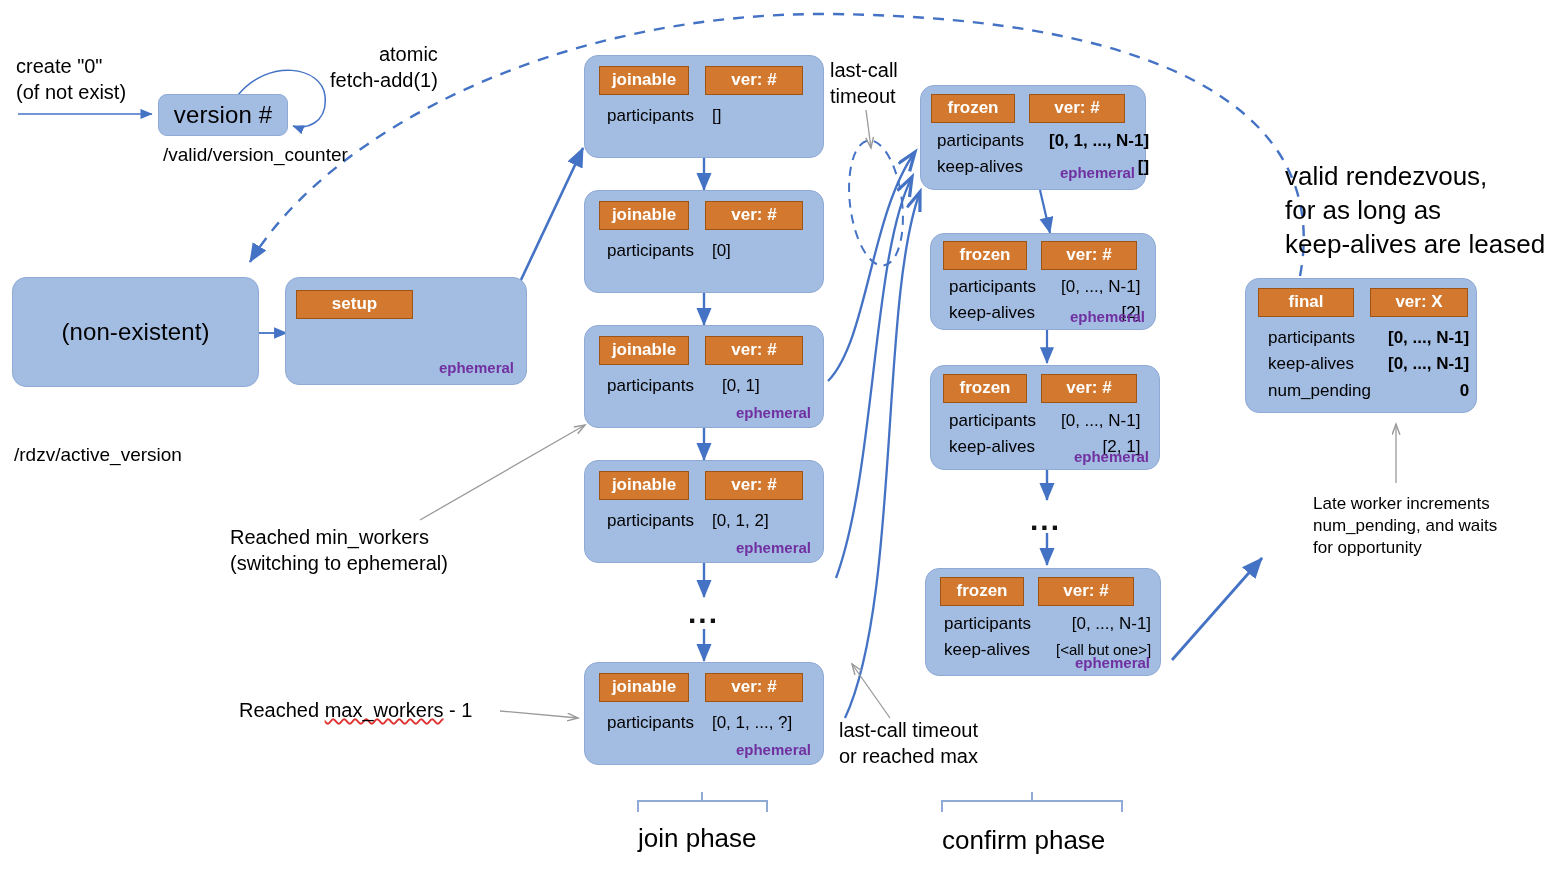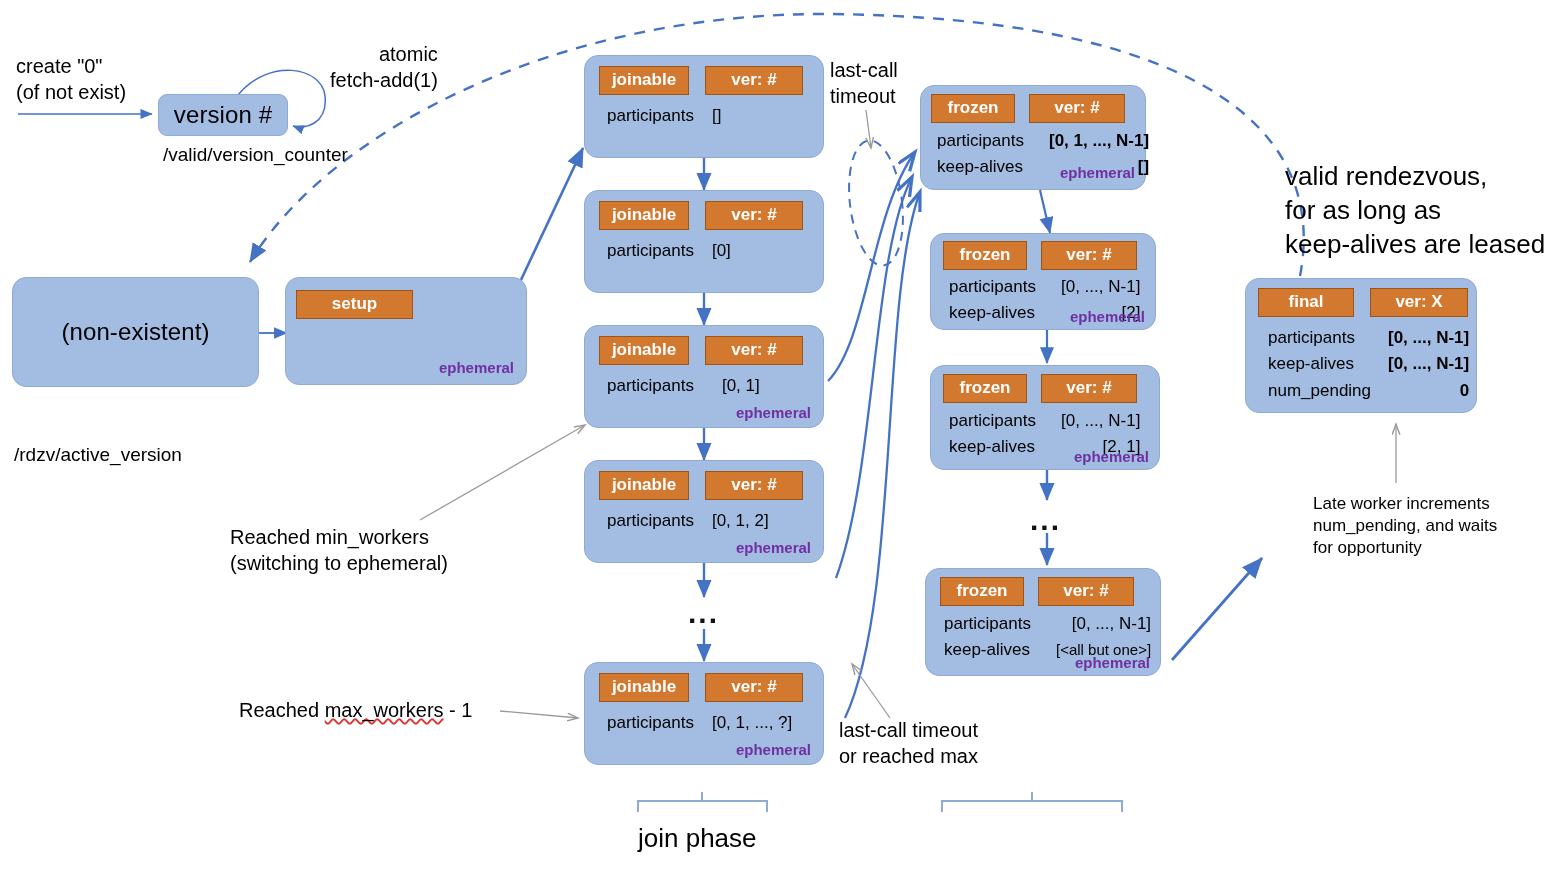--- a/index.html
+++ b/index.html
@@ -300,14 +300,15 @@
   </div>
 
   <div class="lbl sm" style="left:1313px;top:493px;">Late worker increments
 num_pending, and waits
 for opportunity</div>
   <div class="lbl big" style="left:1285px;top:160px;">valid rendezvous,
 for as long as
 keep-alives are leased</div>
 
   <div class="lbl big" style="left:638px;top:822px;">join phase</div>
+  <div class="lbl big" style="left:942px;top:824px;">confirm phase</div>
 
 </div>
 
 </body></html>

